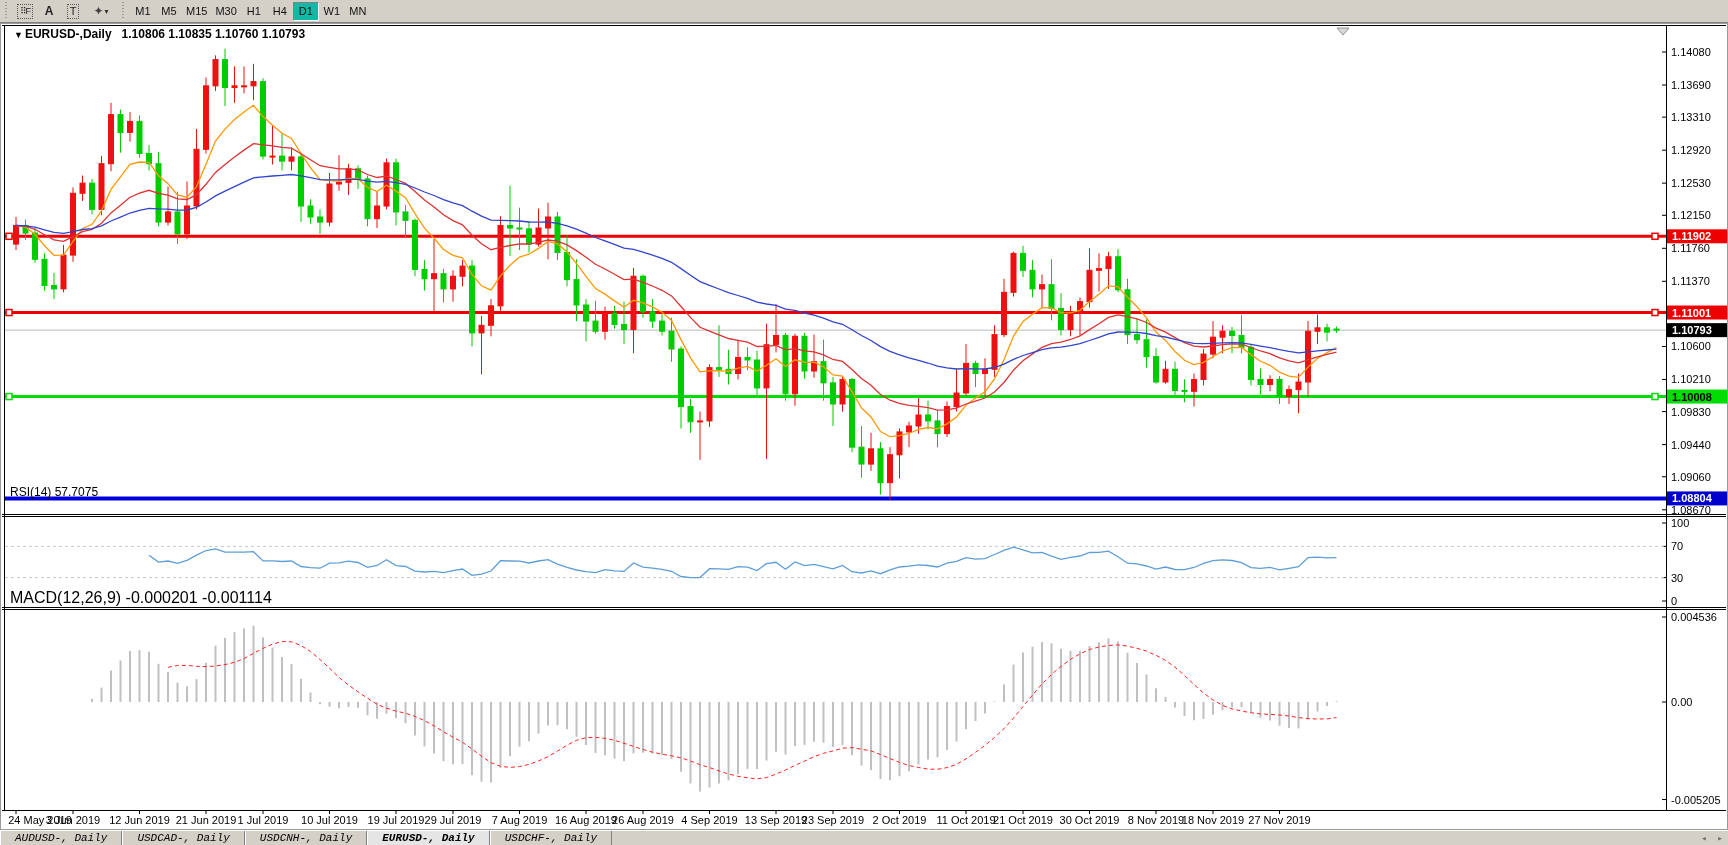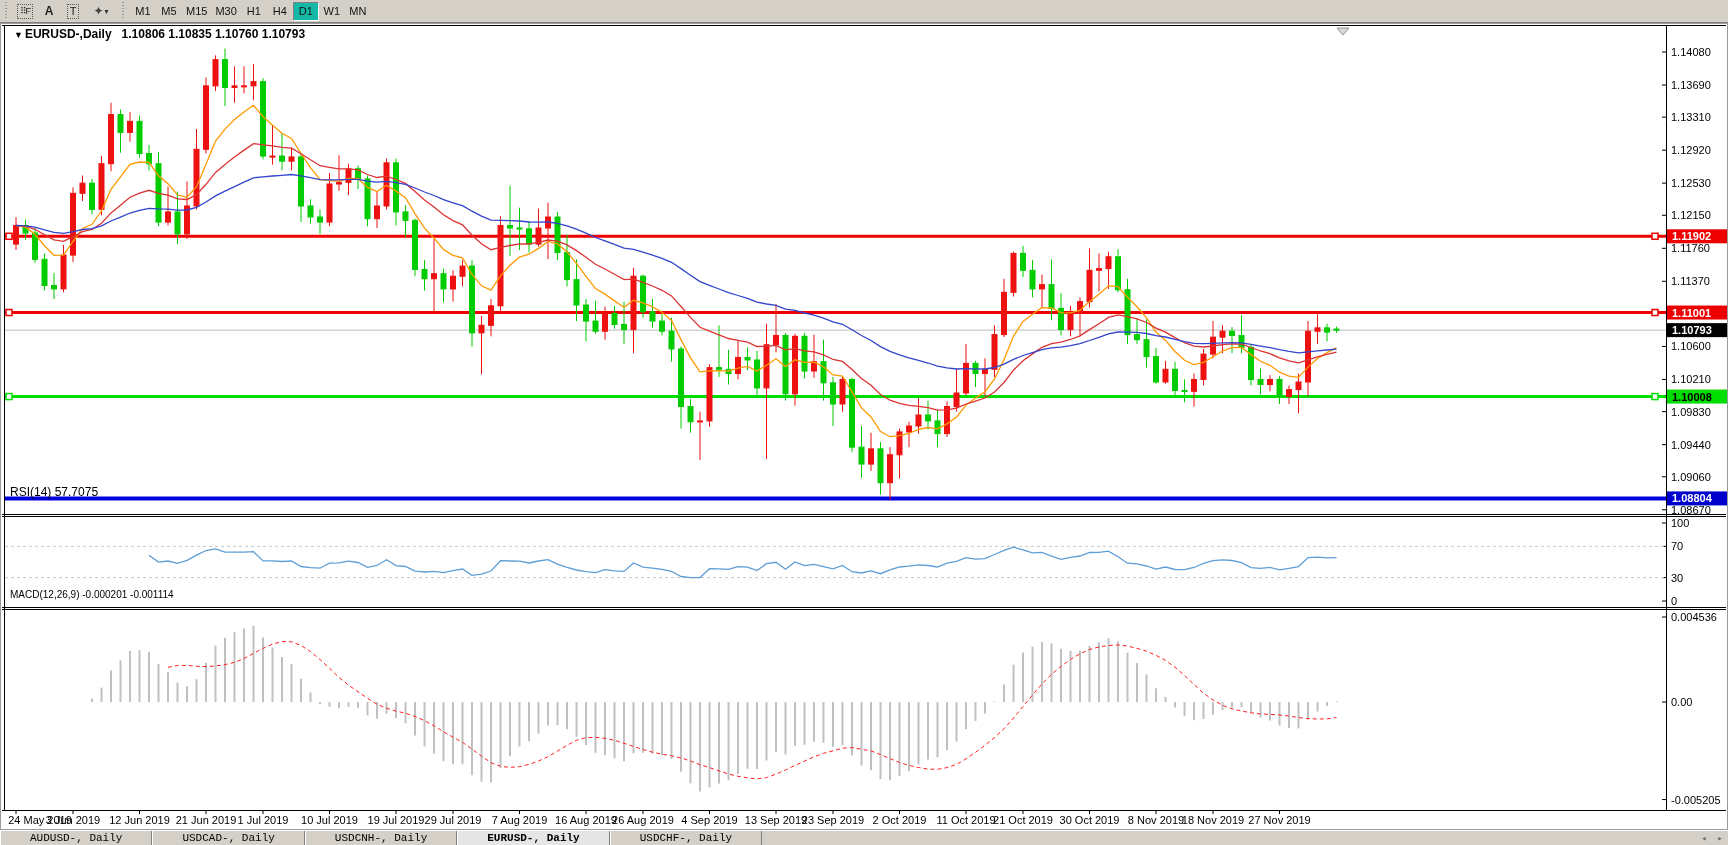--- a/index.html
+++ b/index.html
@@ -20,27 +20,27 @@
   .tf-btn { min-width:26px; height:19px; padding:0 4px; display:flex; align-items:center;
             justify-content:center; font-size:11px; color:#111; }
   .tf-btn.active { background:#14b8a6; border:1px solid; border-color:#808080 #fff #fff #808080; }
   
   #chartwrap { position:absolute; left:0; top:23px; width:1728px; height:807px; background:#fff; }
   #chartsvg { position:absolute; left:0; top:0; }
   .overlay-label { position:absolute; color:#000; pointer-events:none; white-space:pre;justify-content:space-between; }
   #title-row { left:14px; top:4px; font-size:12px; font-weight:600; display:flex; gap:10px; }
   #title-row .dd { font-size:9px; margin-right:2px; }
   #rsi-label { left:10px; top:462px; font-size:12px; }
-  #macd-label { left:10px; top:566px; font-size:10px; }
+  #macd-label { left:10px; top:566px; font-size:16px; }
   
   #tabbar { position:absolute; left:0; top:830px; width:1728px; height:15px; background:#d4d0c8;
             border-top:1px solid #fff; display:flex; align-items:stretch;
             font-family:"Liberation Mono", monospace; font-size:11px; }
-  .tab { padding:0 29px; display:flex; align-items:center; border-right:1px solid #808080;
-         border-left:1px solid #fff; color:#000; background:#d4d0c8; }
+  .tab { padding:0 14px; display:flex; align-items:center; border-right:1px solid #808080;
+         border-left:1px solid #fff; color:#000; background:#d4d0c8;font-style:italic; }
   .tab.active { background:#e5e5e5; font-weight:700; }
   #tab-spacer { flex:1; }
   .tab-nav { width:16px; display:flex; align-items:center; justify-content:center;
              color:#666; font-size:9px; }
 </style>
 </head>
 <body>
 
 <div id="toolbar">
   <div class="drag-handle"></div>

